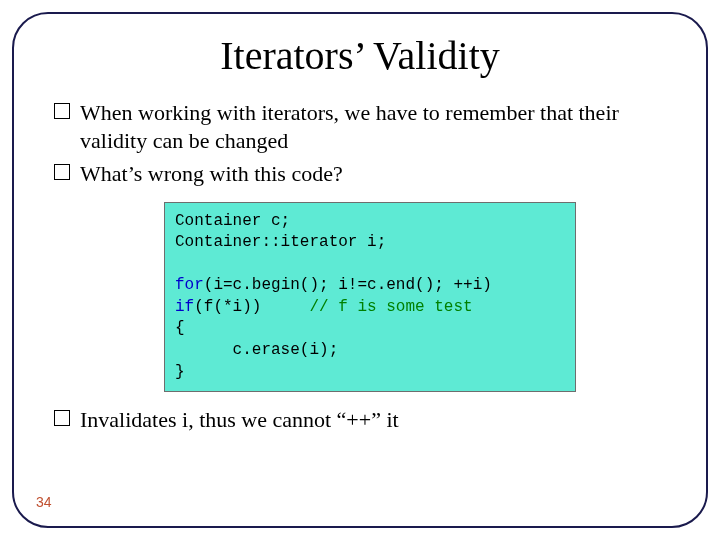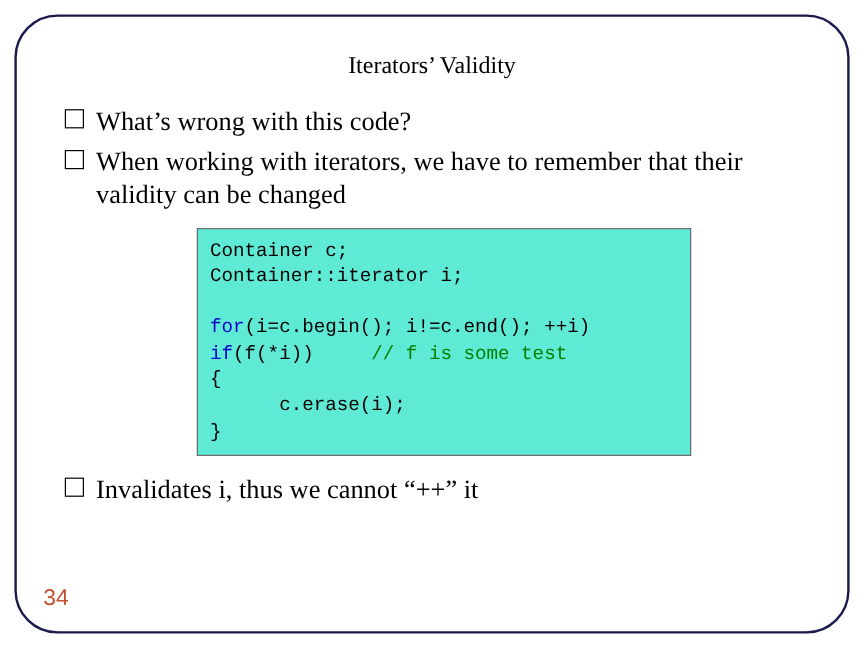--- a/index.html
+++ b/index.html
@@ -16,22 +16,22 @@
     width: 696px;
     height: 516px;
     margin: 12px;
     border: 2px solid #1a1a4d;
     border-radius: 36px;
     position: relative;
     padding: 18px 40px 20px 40px;
   }
   .title {
     text-align: center;
-    font-size: 20px;
-    margin: 12px 0 20px 0;
+    font-size: 40px;
+    margin: 0 0 20px 0;
     font-weight: normal;
   }
   .bullets {
     font-size: 22px;
     line-height: 1.25;
   }
   .bullet {
     position: relative;
     padding-left: 26px;
     margin-bottom: 6px;
@@ -56,39 +56,39 @@
     line-height: 1.35;
     white-space: pre;
   }
   .kw { color: #0000cc; }
   .cm { color: #008000; }
   .pagenum {
     position: absolute;
     left: 22px;
     bottom: 16px;
     font-family: Arial, Helvetica, sans-serif;
-    font-size: 19px;
+    font-size: 14px;
     color: #c05030;
   }
 </style>
 </head>
 <body>
 
 <div class="slide">
 
   <div class="title">Iterators’ Validity</div>
 
   <div class="bullets">
     <div class="bullet">
       <span class="box"></span>
-      <span>What’s wrong with this code?</span>
+      <span>When working with iterators, we have to remember that their validity can  be changed</span>
     </div>
     <div class="bullet">
       <span class="box"></span>
-      <span>When working with iterators, we have to remember that their validity can  be changed</span>
+      <span>What’s wrong with this code?</span>
     </div>
   </div>
 
   <div class="codebox"><span>Container c;</span>
 <span>Container::iterator i;</span>
 <span></span>
 <span class="kw">for</span><span>(i=c.begin(); i!=c.end(); ++i)</span>
 <span class="kw">if</span><span>(f(*i))     </span><span class="cm">// f is some test</span>
 <span>{</span>
 <span>      c.erase(i);</span>

